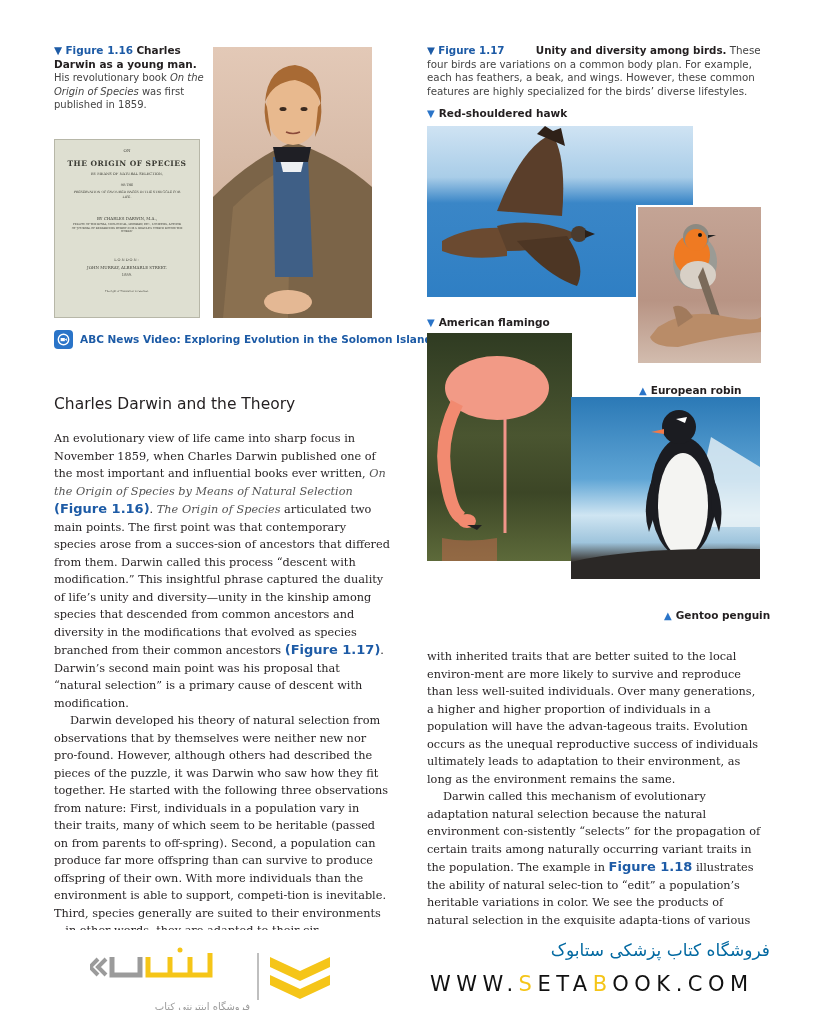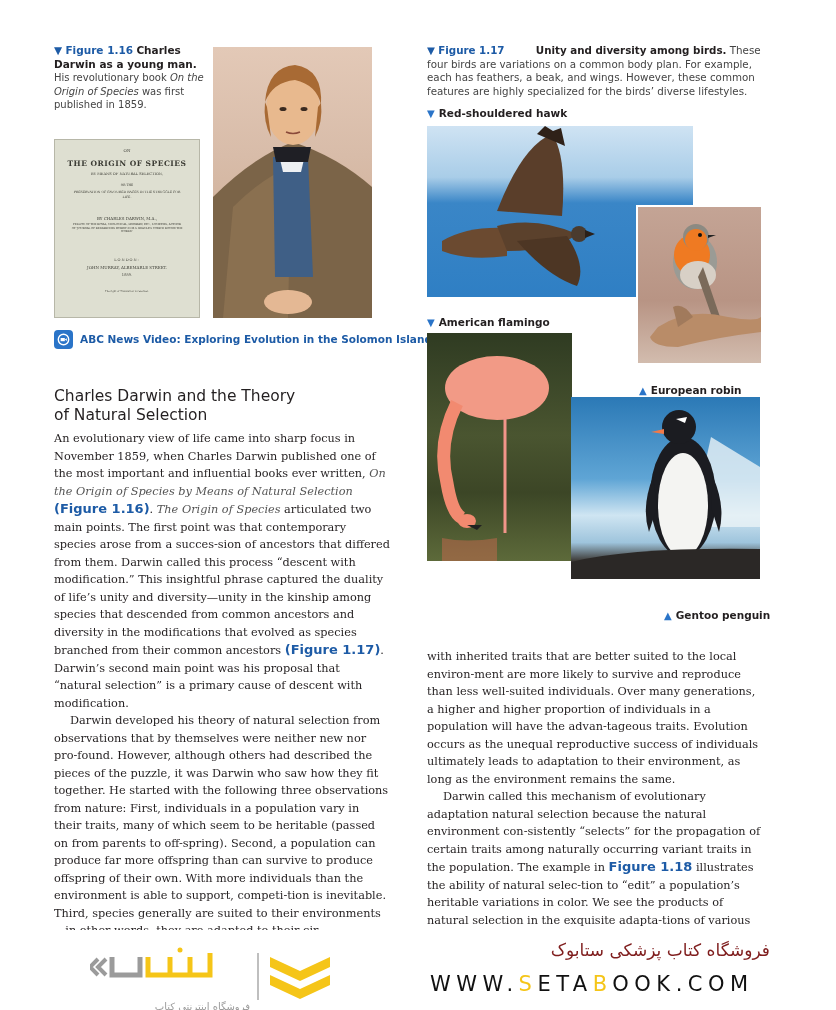--- a/index.html
+++ b/index.html
@@ -24,21 +24,21 @@
 
   
   #portrait { left: 213px; top: 47px; width: 159px; height: 271px; overflow: hidden; background: linear-gradient(180deg, #e3c9b7 0%, #d8bca9 40%, #c9a78c 100%); }
 
   
   #abc { left: 54px; top: 329px; height: 20px; display: flex; align-items: center; }
   #abc .icon { width: 19px; height: 19px; border-radius: 4px; background: #2a74c8; display: flex; align-items: center; justify-content: center; margin-right: 7px; }
   #abc .label { font-size: 10.5px; color: #1d5ba6; font-weight: bold; }
 
   
-  #heading { left: 54px; top: 387px; width: 300px; font-size: 15.5px; line-height: 19px; color: #231f20; }
+  #heading { left: 54px; top: 395px; width: 300px; font-size: 15.5px; line-height: 19px; color: #231f20; }
 
   
   .para { font-size: 11.3px; line-height: 17.5px; color: #231f20; text-align: left; }
   .para .ital { font-style: italic; color: #555; }
   .para .fig { color: #1d5ba6; font-weight: bold; font-family: "DejaVu Sans", sans-serif; font-size: 13px; }
   .para .kw { font-weight: normal; }
   .indent { text-indent: 16px; }
   #leftcol { left: 54px; top: 430px; width: 336px; }
   #rightcol { left: 427px; top: 648px; width: 336px; }
 
@@ -47,21 +47,21 @@
   #cap117 .figlabel { color: #1d5ba6; font-weight: bold; }
   #cap117 .bold { font-weight: bold; color: #231f20; margin-left: 28px; }
   .birdlabel { font-size: 10.5px; color: #231f20; font-weight: bold; }
 
   .photo { position: absolute; overflow: hidden; }
   #hawk { left: 427px; top: 126px; width: 266px; height: 171px; background: linear-gradient(180deg, #cfe3f3 0%, #a9cde8 30%, #3a86c7 45%, #2f7fc4 100%); }
   #robin { left: 636px; top: 205px; width: 123px; height: 156px; background: linear-gradient(180deg, #c4a495 0%, #b89484 60%, #d2bcae 100%); border: 2px solid #fff; box-sizing: content-box; }
   #flamingo { left: 427px; top: 333px; width: 145px; height: 228px; background: linear-gradient(180deg, #2f3b22 0%, #4a5530 45%, #3c4626 70%, #5d6a3a 100%); }
   #penguin { left: 571px; top: 397px; width: 189px; height: 182px; background: linear-gradient(180deg, #2b79b6 0%, #5fa5d5 45%, #cfe5f2 65%, #9ec4dc 80%, #3d3a36 90%, #2f2c29 100%); }
   #footer-logo { left: 90px; top: 945px; width: 260px; height: 60px; }
-  #fa-store { left: 470px; top: 940px; width: 300px; text-align: right; font-size: 17px; color: #7f1d1d; font-family: "DejaVu Sans", sans-serif; }
+  #fa-store { left: 470px; top: 940px; width: 300px; text-align: right; font-size: 17px; color: #0369a1; font-family: "DejaVu Sans", sans-serif; }
   #site { left: 430px; top: 972px; font-size: 21px; letter-spacing: 5.5px; font-family: "DejaVu Sans", sans-serif; color: #111; }
   #site .hl { color: #f5c518; }
 </style>
 </head>
 <body>
 
 <div id="cap116" class="abs sans">
   <span class="figlabel">▼</span>
   <span class="figlabel">Figure 1.16</span>
   <span class="bold">Charles Darwin as a young man.</span><br>
@@ -106,21 +106,20 @@
         <circle cx="6.5" cy="6.5" r="5.2" fill="none" stroke="#fff" stroke-width="1.4"></circle>
         <rect x="3.6" y="5" width="4.2" height="3.2" fill="#fff"></rect>
         <path d="M7.8 6.6 L 9.8 5.2 L 9.8 8 Z" fill="#fff"></path>
       </svg>
   </span>
   <span class="label">ABC News Video: Exploring Evolution in the Solomon Islands</span>
 </div>
 
 <div id="heading" class="abs sans">
   <div>Charles Darwin and the Theory</div>
-  <div>of Natural Selection</div>
 </div>
 
 <div id="leftcol" class="abs">
   <p class="para" style="margin:0;"><span>An evolutionary view of life came into sharp focus in November 1859, when Charles Darwin published one of the most important and influential books ever written, </span><span class="ital">On the Origin of Species by Means of Natural Selection</span> <span class="fig">(Figure 1.16)</span><span>. </span><span class="ital">The Origin of Species</span><span> articulated two main points. The first point was that contemporary species arose from a succes-sion of ancestors that differed from them. Darwin called this process “descent with modification.” This insightful phrase captured the duality of life’s unity and diversity—unity in the kinship among species that descended from common ancestors and diversity in the modifications that evolved as species branched from their common ancestors </span><span class="fig">(Figure 1.17)</span><span>. Darwin’s second main point was his proposal that “natural selection” is a primary cause of descent with modification.</span></p>
   <p class="para indent" style="margin:0;">Darwin developed his theory of natural selection from observations that by themselves were neither new nor pro-found. However, although others had described the pieces of the puzzle, it was Darwin who saw how they fit together. He started with the following three observations from nature: First, individuals in a population vary in their traits, many of which seem to be heritable (passed on from parents to off-spring). Second, a population can produce far more offspring than can survive to produce offspring of their own. With more individuals than the environment is able to support, competi-tion is inevitable. Third, species generally are suited to their environments—in other words, they are adapted to their cir-cumstances. For instance, a common adaptation among birds that eat mostly hard seeds is an especially strong beak.</p>
   <p class="para indent" style="margin:0;">By making inferences from these three observations, Darwin arrived at his theory of evolution. He reasoned that individuals</p>
 </div>
 
 <div id="cap117" class="abs sans">
   <span class="figlabel">▼</span>

